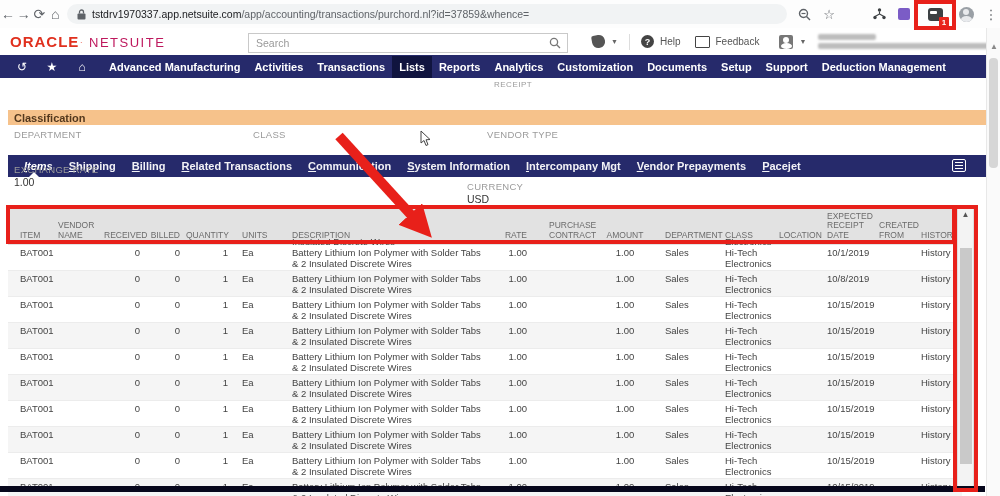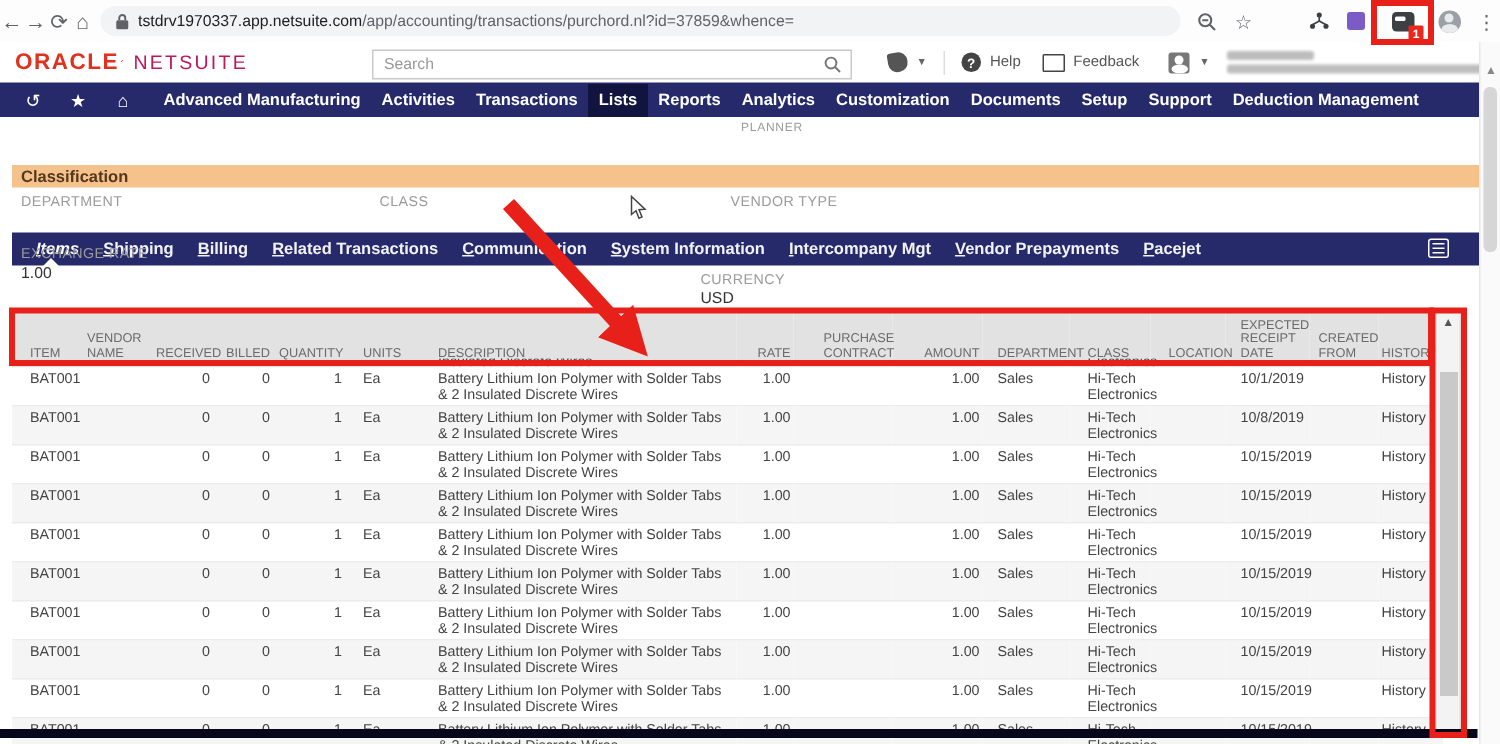--- a/index.html
+++ b/index.html
@@ -86,21 +86,21 @@
   table.items td{font-size:9.5px;color:#444;vertical-align:top;padding:3px 2px 1px 2px;height:19px;line-height:10.5px;border-bottom:1px solid #ececec;}
   table.items tr.odd td{background:#fff;}
   table.items tr.even td{background:#f5f5f5;}
   .c0{padding-left:12px !important;text-align:left;}
   .c1{padding-left:8px !important;text-align:left;}
   .c2,.c3,.c4{text-align:right;padding-right:4px !important;}
   .c5{padding-left:10px !important;text-align:left;}
   .c6{padding-left:16px !important;text-align:left;}
   .c7{text-align:right;}
   .c8{padding-left:20px !important;text-align:left;}
-  .c9{text-align:right;}
+  .c9{text-align:center;}
   .c10{padding-left:10px !important;text-align:left;}
   .c11{padding-left:12px !important;text-align:left;}
   .c12{padding-left:12px !important;text-align:left;}
   .c13{padding-left:10px !important;text-align:left;}
   .c14{padding-left:6px !important;text-align:left;}
   .c15{text-align:right;padding-right:12px !important;}
   td.link{color:#4c71ad;cursor:pointer;}
 
   .partialfrag{position:absolute;height:9px;overflow:hidden;font-size:9.5px;color:#444;}
   .partialfrag span{display:block;margin-top:-3px;}
@@ -223,21 +223,21 @@
         <span class="nav-item">Analytics</span>
         <span class="nav-item">Customization</span>
         <span class="nav-item">Documents</span>
         <span class="nav-item">Setup</span>
         <span class="nav-item">Support</span>
         <span class="nav-item">Deduction Management</span>
       </div>
 
   </div>
 
-  <div class="planner">PLANNER</div>
+  <div class="planner">RECEIPT</div>
 
   <div class="clsf-bar">
     <span>Classification</span>
   </div>
   <div class="clsf-labels" id="clsf-labels">
       <span class="clsf-label">DEPARTMENT</span>
       <span class="clsf-label">CLASS</span>
       <span class="clsf-label">VENDOR TYPE</span>
     </div>
 

